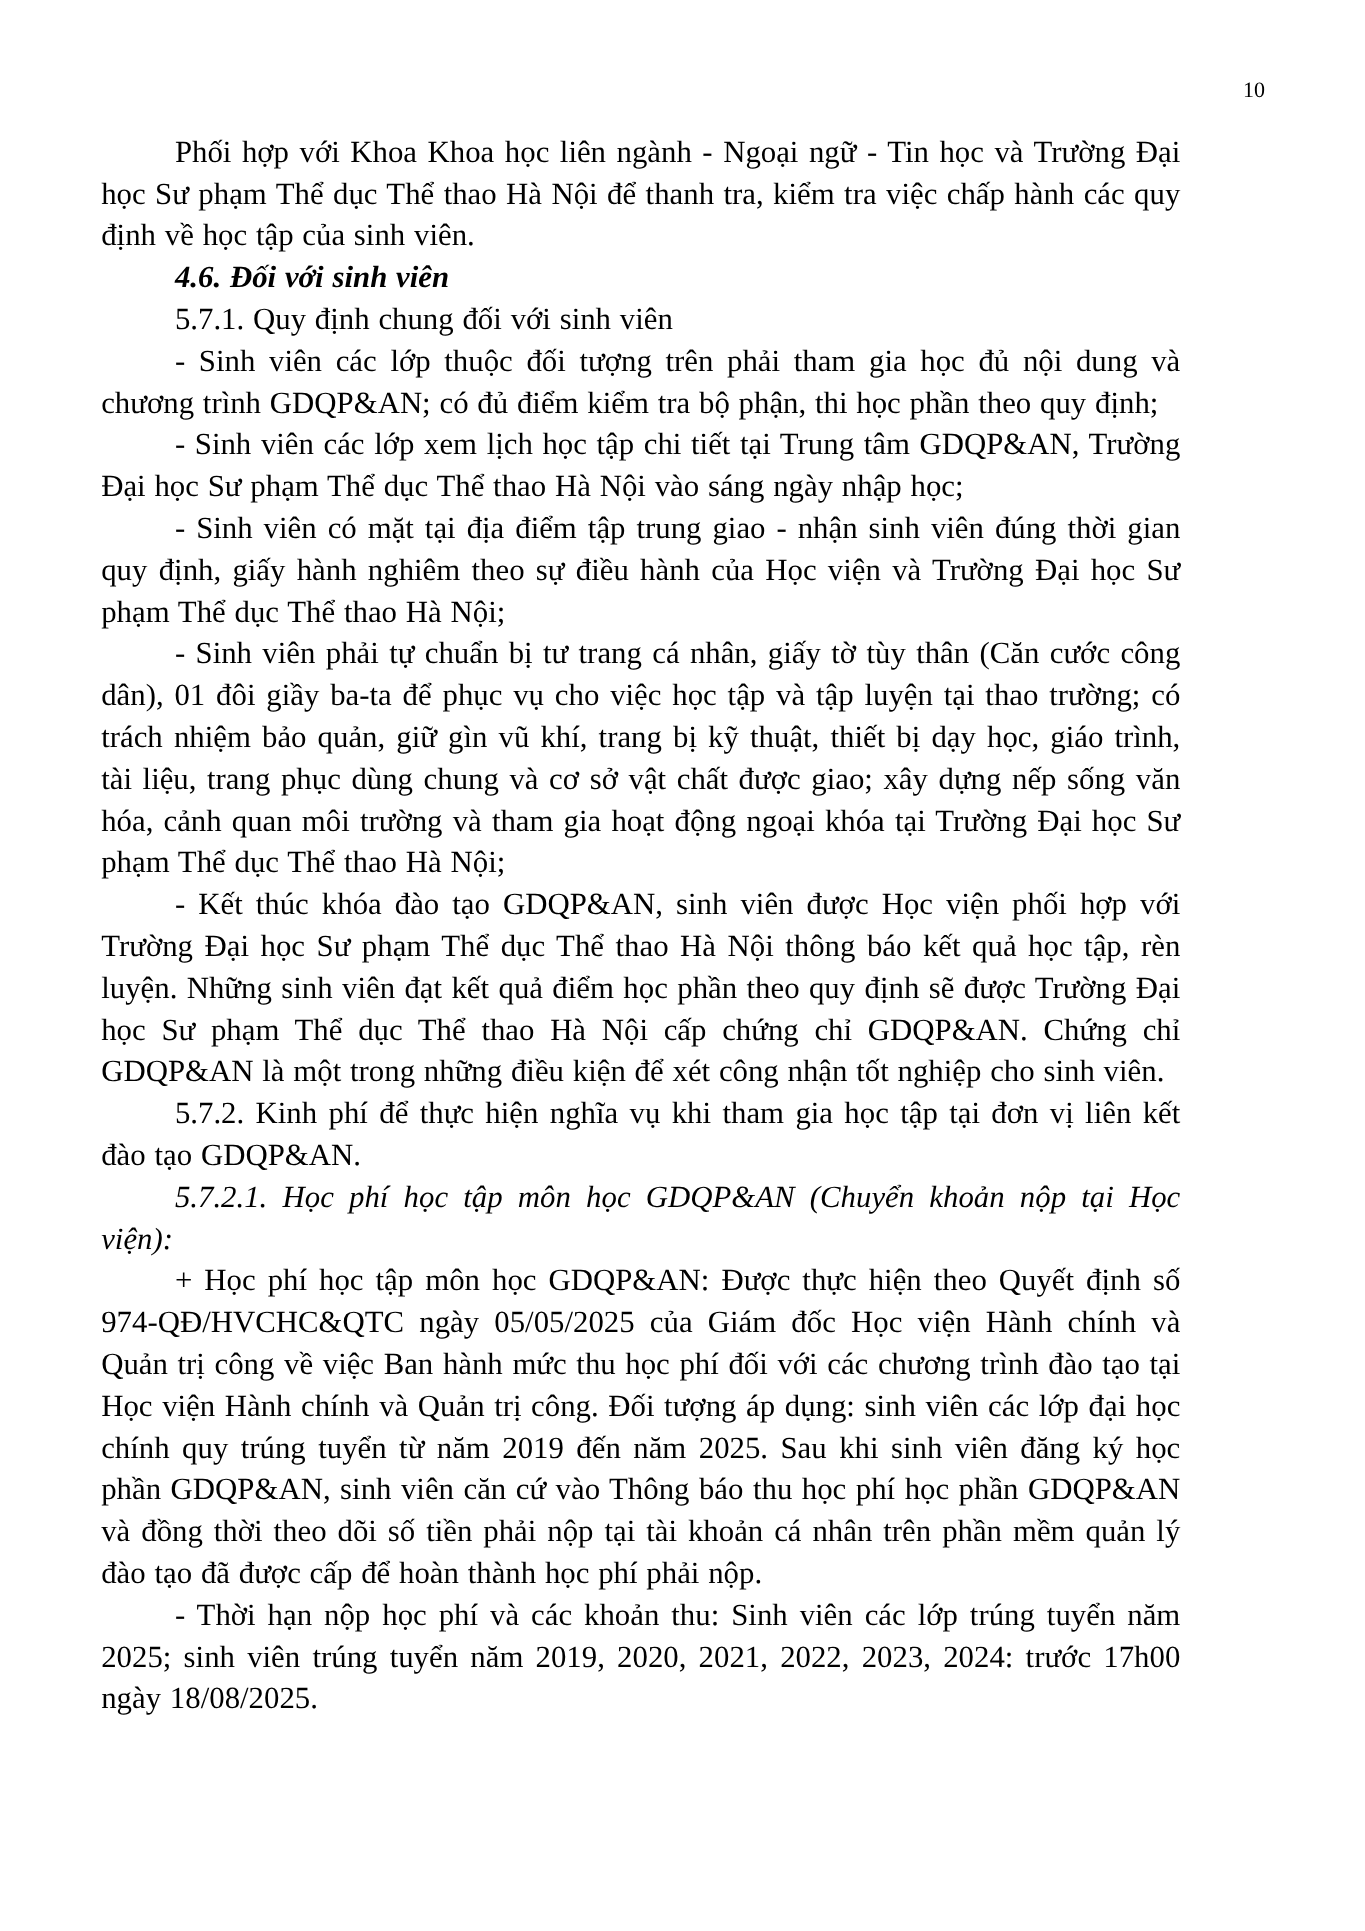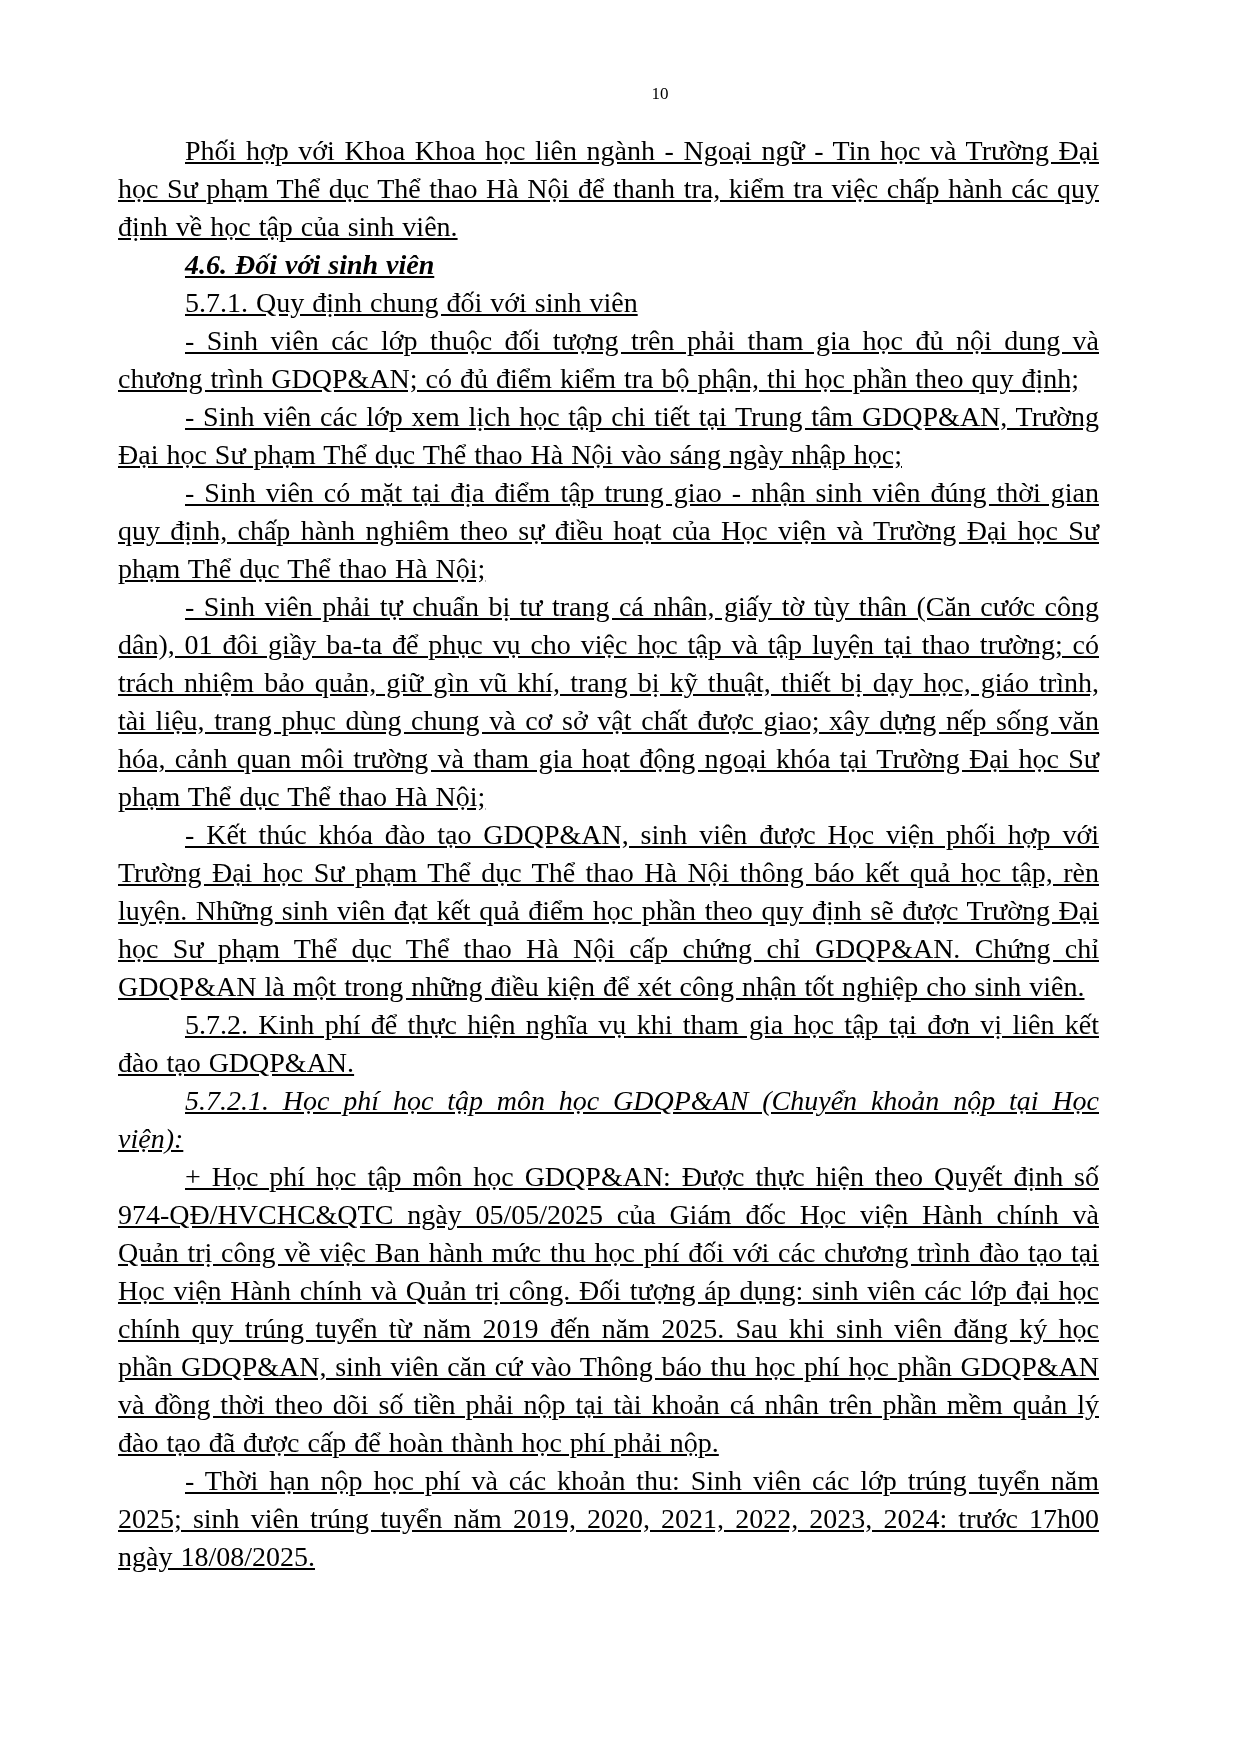--- a/index.html
+++ b/index.html
@@ -17,29 +17,28 @@
   .page {
     position: relative;
     width: 1241px;
     height: 1755px;
     background: #ffffff;
     box-sizing: border-box;
     padding-top: 68px;
   }
   .page-number {
     width: 980px;
-    margin: 12px 91px 0 170px;
-    text-align: center;
-    font-size: 17px;
+    margin: 0 91px 0 170px;
+    text-align: right;
+    font-size: 20px;
     line-height: 28px;
   }
   .content {
     width: 981px;
-    margin: 24px 90px 0 118px;
-    text-decoration: underline;
+    margin: 24px 90px 0 92px;
   }
   p.para {
     margin: 0;
     font-size: 28px;
     line-height: 38px;
     text-align: justify;
     text-indent: 67px;
     word-spacing: 1px;
   }
   p.para.heading-bold-italic {
@@ -63,21 +62,21 @@
 
     <p class="para heading-bold-italic">4.6. Đối với sinh viên</p>
 
     <p class="para">5.7.1. Quy định chung đối với sinh viên</p>
 
 
     <p class="para">- Sinh viên các lớp thuộc đối tượng trên phải tham gia học đủ nội dung và chương trình GDQP&amp;AN; có đủ điểm kiểm tra bộ phận, thi học phần theo quy định;</p>
 
     <p class="para">- Sinh viên các lớp xem lịch học tập chi tiết tại Trung tâm GDQP&amp;AN, Trường Đại học Sư phạm Thể dục Thể thao Hà Nội vào sáng ngày nhập học;</p>
 
-    <p class="para">- Sinh viên có mặt tại địa điểm tập trung giao - nhận sinh viên đúng thời gian quy định, chấp hành nghiêm theo sự điều hoạt của Học viện và Trường Đại học Sư phạm Thể dục Thể thao Hà Nội;</p>
+    <p class="para">- Sinh viên có mặt tại địa điểm tập trung giao - nhận sinh viên đúng thời gian quy định, giấy hành nghiêm theo sự điều hành của Học viện và Trường Đại học Sư phạm Thể dục Thể thao Hà Nội;</p>
 
     <p class="para">- Sinh viên phải tự chuẩn bị tư trang cá nhân, giấy tờ tùy thân (Căn cước công dân), 01 đôi giầy ba-ta để phục vụ cho việc học tập và tập luyện tại thao trường; có trách nhiệm bảo quản, giữ gìn vũ khí, trang bị kỹ thuật, thiết bị dạy học, giáo trình, tài liệu, trang phục dùng chung và cơ sở vật chất được giao; xây dựng nếp sống văn hóa, cảnh quan môi trường và tham gia hoạt động ngoại khóa tại Trường Đại học Sư phạm Thể dục Thể thao Hà Nội;</p>
 
     <p class="para">- Kết thúc khóa đào tạo GDQP&amp;AN, sinh viên được Học viện phối hợp với Trường Đại học Sư phạm Thể dục Thể thao Hà Nội thông báo kết quả học tập, rèn luyện. Những sinh viên đạt kết quả điểm học phần theo quy định sẽ được Trường Đại học Sư phạm Thể dục Thể thao Hà Nội cấp chứng chỉ GDQP&amp;AN. Chứng chỉ GDQP&amp;AN là một trong những điều kiện để xét công nhận tốt nghiệp cho sinh viên.</p>
 
     <p class="para">5.7.2. Kinh phí để thực hiện nghĩa vụ khi tham gia học tập tại đơn vị liên kết đào tạo GDQP&amp;AN.</p>
 
     <p class="para heading-italic">5.7.2.1. Học phí học tập môn học GDQP&amp;AN (Chuyển khoản nộp tại Học viện):</p>
 
     <p class="para">+ Học phí học tập môn học GDQP&amp;AN: Được thực hiện theo Quyết định số 974-QĐ/HVCHC&amp;QTC ngày 05/05/2025 của Giám đốc Học viện Hành chính và Quản trị công về việc Ban hành mức thu học phí đối với các chương trình đào tạo tại Học viện Hành chính và Quản trị công. Đối tượng áp dụng: sinh viên các lớp đại học chính quy trúng tuyển từ năm 2019 đến năm 2025. Sau khi sinh viên đăng ký học phần GDQP&amp;AN, sinh viên căn cứ vào Thông báo thu học phí học phần GDQP&amp;AN và đồng thời theo dõi số tiền phải nộp tại tài khoản cá nhân trên phần mềm quản lý đào tạo đã được cấp để hoàn thành học phí phải nộp.</p>

